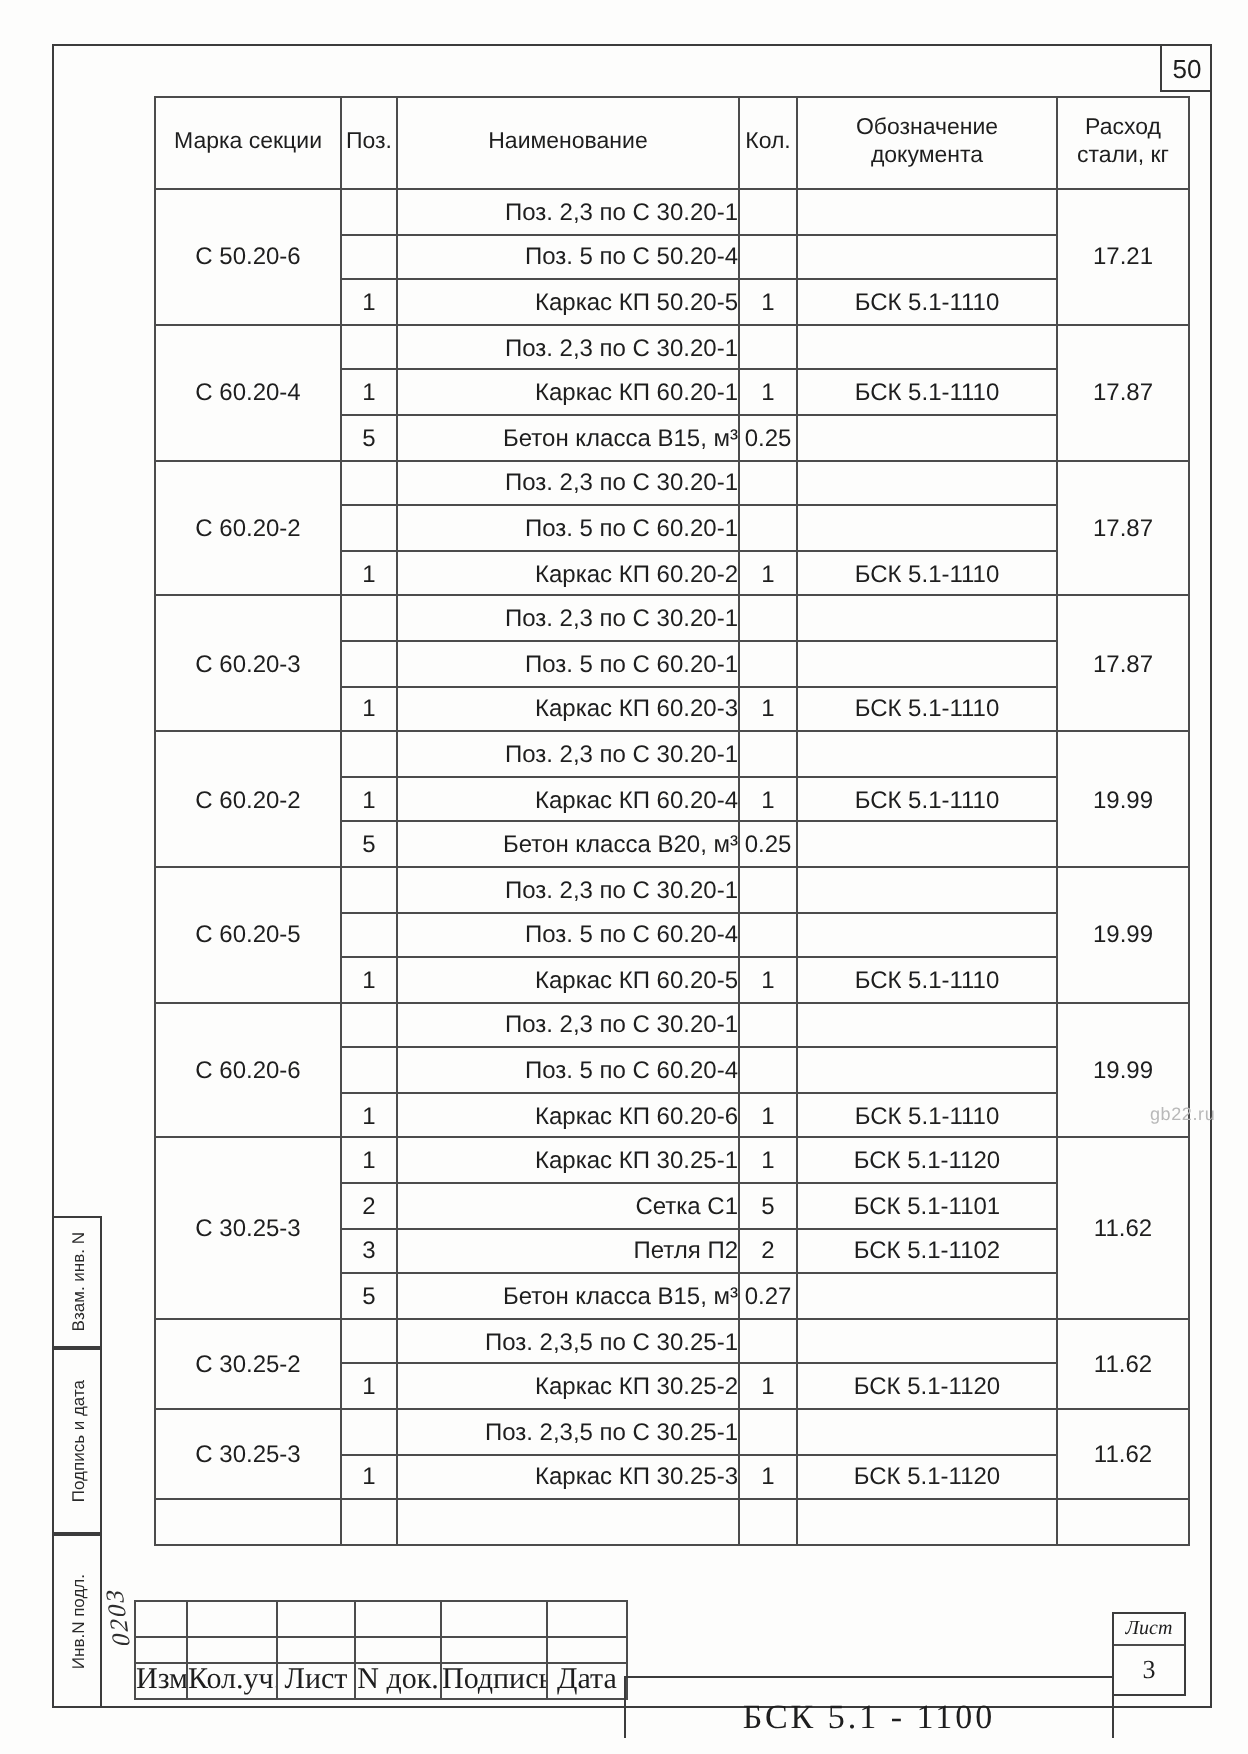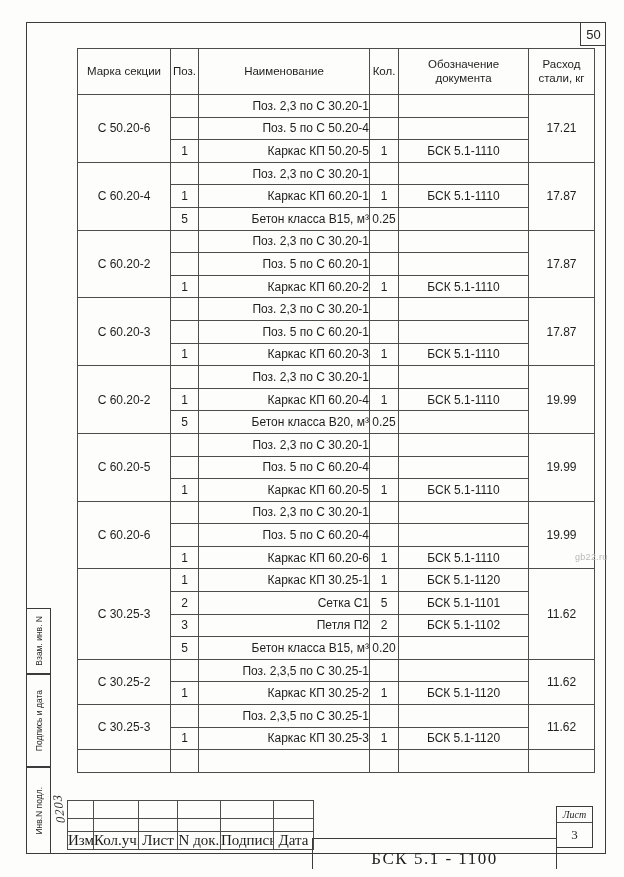--- a/index.html
+++ b/index.html
@@ -268,21 +268,21 @@
         </tr>
         <tr>
           <td class="c-pos">3</td>
           <td class="c-name">Петля П2</td>
           <td class="c-qty">2</td>
           <td class="c-doc">БСК 5.1-1102</td>
         </tr>
         <tr>
           <td class="c-pos">5</td>
           <td class="c-name">Бетон класса В15, м³</td>
-          <td class="c-qty">0.20</td>
+          <td class="c-qty">0.27</td>
           <td class="c-doc"></td>
         </tr>
         <tr class="section-start">
           <td rowspan="2" class="c-mark">С 30.25-2</td>
           <td class="c-pos"></td>
           <td class="c-name">Поз. 2,3,5 по С 30.25-1</td>
           <td class="c-qty"></td>
           <td class="c-doc"></td>
           <td rowspan="2" class="c-steel">11.62</td>
         </tr>

